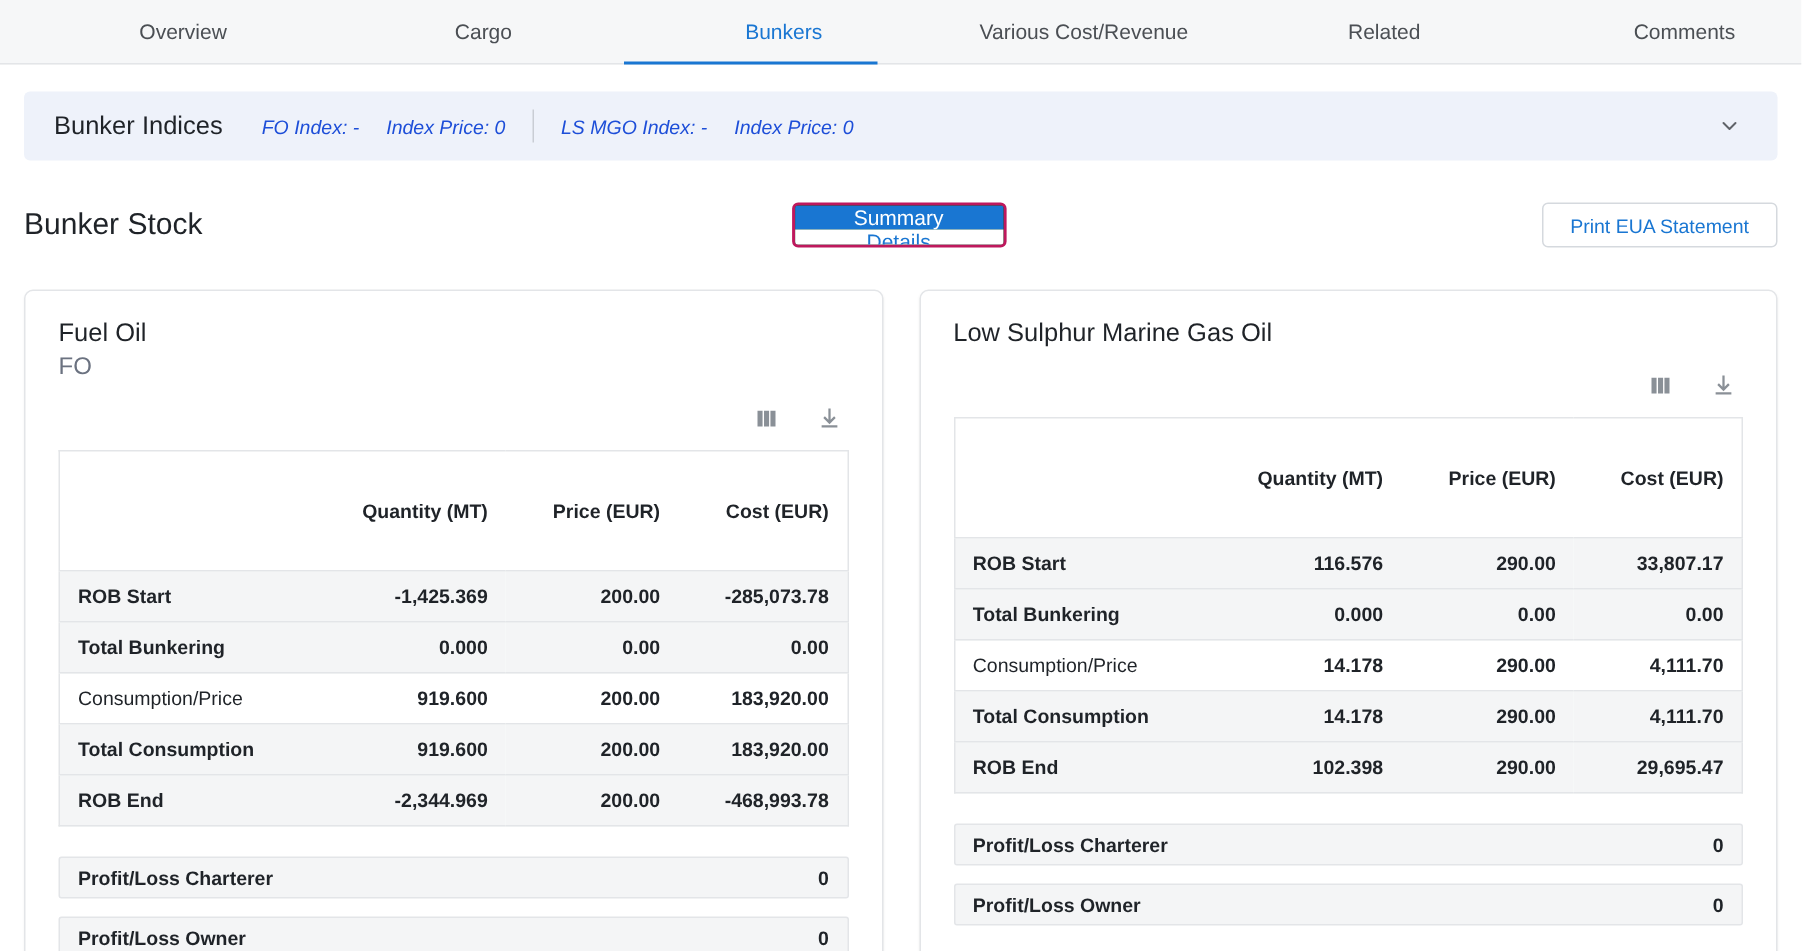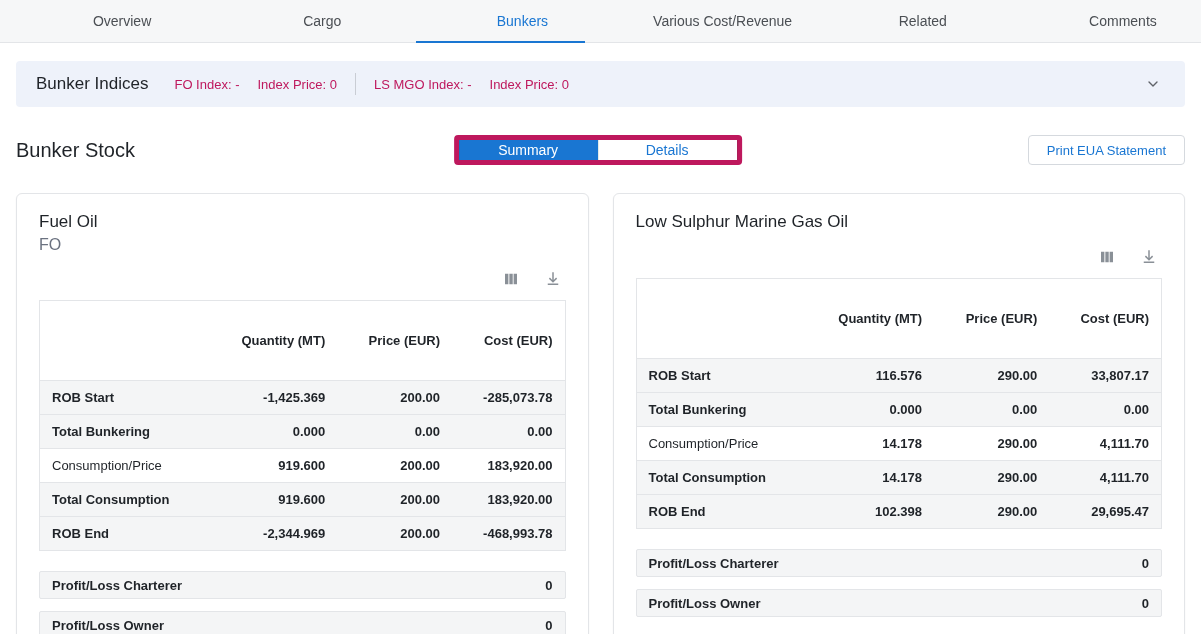--- a/index.html
+++ b/index.html
@@ -29,38 +29,39 @@
   }
 
   
   .indices {
     margin: 18px 16px 0; height: 46px;
     background: #eef2fa; border-radius: 4px;
     display: flex; align-items: center; gap: 18px;
     padding: 0 20px;
   }
   .indices-title { font-size: 17px; color: #1f2328; margin-right: 8px; }
-  .idx { font-size: 13px; color: #be185d; }
+  .idx { font-size: 13px; color: #1d4ed8; font-style: italic; }
   .vdiv { width: 1px; height: 22px; background: #c9cdd4; }
   .chevron-btn {
     margin-left: auto; background: none; border: none; cursor: pointer;
     display: flex; align-items: center; padding: 4px;
   }
 
   
   .stock-header {
     margin: 26px 16px 0; height: 34px;
     display: flex; align-items: center; position: relative;
   }
   .stock-title { font-size: 20px; font-weight: 500; color: #1f2328; }
   .toggle {
     position: absolute; left: 50%; top: 2px; transform: translateX(-51%);
     display: flex; height: 30px;
-    border: 5px solid #be185d; border-radius: 4px; overflow: hidden;
+    border: 2px solid #be185d; border-radius: 4px; overflow: hidden;
     background: #14532d;
+    flex-direction: column;
   }
   .tg {
     width: 139px; border: none; background: #fff; color: #1976d2;
     font-size: 14px; font-family: inherit; cursor: pointer;
   }
   .tg.active { background: #1976d2; color: #fff; }
   .print-btn {
     margin-left: auto; height: 30px; padding: 0 18px;
     background: #fff; border: 1px solid #d5d9de; border-radius: 4px;
     color: #1976d2; font-size: 13px; font-family: inherit; cursor: pointer;

